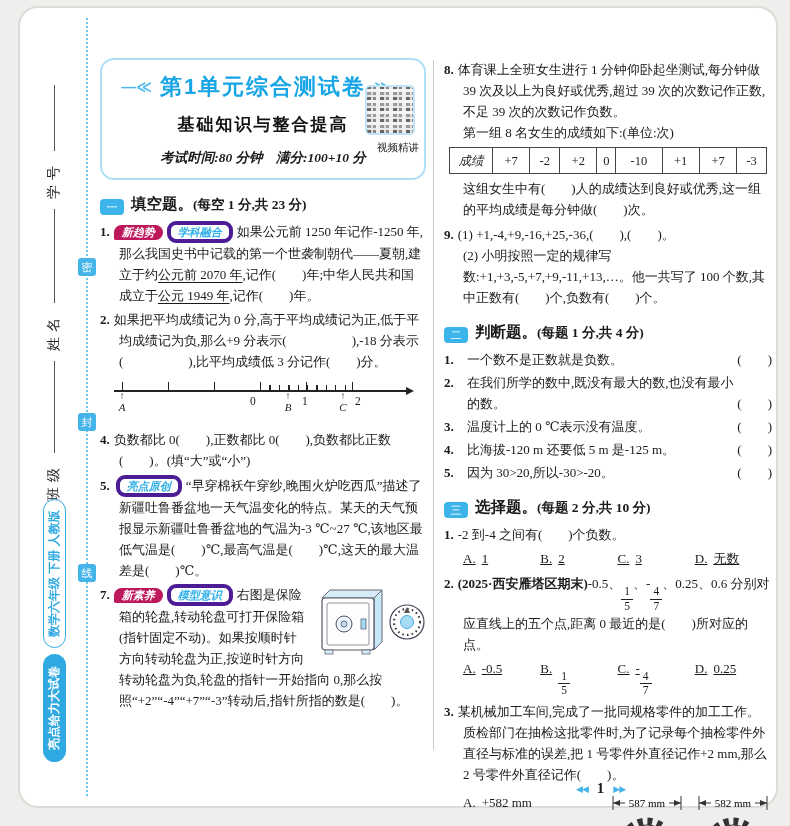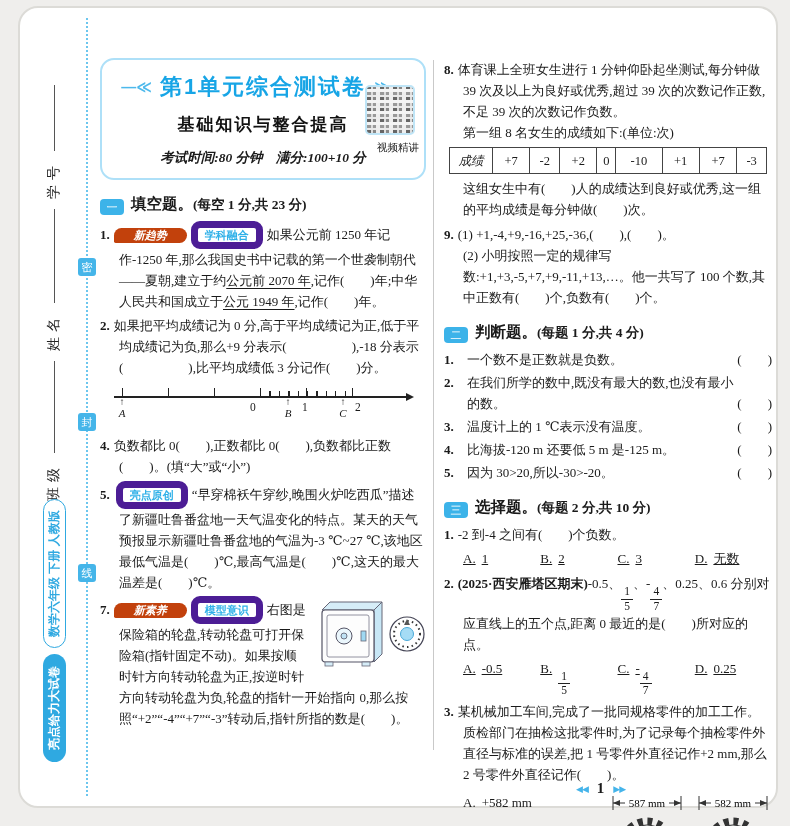--- a/index.html
+++ b/index.html
@@ -63,26 +63,26 @@
     border-radius:4px;font-size:11px;text-align:center;vertical-align:-2px;margin-right:7px;padding:0 2px;
   }
   .sec-title{font-size:15.5px;font-weight:bold;}
   .sec-meta{font-family:"Liberation Serif",serif;font-weight:bold;font-size:13.5px;}
   
   .q{margin:3px 0;padding-left:19px;text-indent:-19px;}
   .qnum{font-weight:bold;margin-right:4px;}
   .prefix{font-weight:bold;}
   .ul{text-decoration:underline;text-underline-offset:3px;}
   .badge-solid{
-    display:inline-block;text-indent:0;background:#c2410c;color:#fff;font-weight:bold;font-style:italic;
+    display:inline-block;text-indent:0;background:#be185d;color:#fff;font-weight:bold;font-style:italic;
     font-family:"Liberation Sans","DejaVu Sans",sans-serif;font-size:11px;line-height:15px;
-    padding:0 20px;border-radius:9px 9px 9px 2px;margin-right:2px;
+    padding:0 8px;border-radius:9px 9px 9px 2px;margin-right:2px;
   }
   .badge-outline{
-    display:inline-block;text-indent:0;border:7px solid #4c1d95;color:#2fb0e8;font-weight:bold;
+    display:inline-block;text-indent:0;border:4px solid #4c1d95;color:#2fb0e8;font-weight:bold;font-style:italic;
     font-family:"Liberation Sans","DejaVu Sans",sans-serif;font-size:11px;line-height:14px;
     padding:0 7px;border-radius:9px;margin:0 4px 0 2px;background:#fff;
   }
   
   .nline{position:relative;height:48px;margin:6px 0 2px 14px;width:300px;}
   .nl-line{position:absolute;top:12px;left:0;width:292px;height:1.3px;background:#222;}
   .nl-arr{position:absolute;top:8.5px;left:292px;width:0;height:0;border-left:8px solid #222;border-top:4px solid transparent;border-bottom:4px solid transparent;}
   .tk{position:absolute;top:4px;width:1.3px;height:9px;background:#222;}
   .tks{position:absolute;top:7px;height:6px;background:repeating-linear-gradient(90deg,#222 0 1.3px,transparent 1.3px 9.4px);}
   .nl-num{position:absolute;top:14px;font-size:11.5px;}
@@ -276,21 +276,21 @@
         <span class="tf-text">一个数不是正数就是负数。</span>
         <span class="tf-paren">(　　)</span>
     </div>
     <div class="tf">
       <span class="qnum">2.</span>
         <span class="tf-text">在我们所学的数中,既没有最大的数,也没有最小的数。</span>
         <span class="tf-paren">(　　)</span>
     </div>
     <div class="tf">
       <span class="qnum">3.</span>
-        <span class="tf-text">温度计上的 1 ℃表示没有温度。</span>
+        <span class="tf-text">温度计上的 0 ℃表示没有温度。</span>
         <span class="tf-paren">(　　)</span>
     </div>
     <div class="tf">
       <span class="qnum">4.</span>
         <span class="tf-text">比海拔-120 m 还要低 5 m 是-125 m。</span>
         <span class="tf-paren">(　　)</span>
     </div>
     <div class="tf">
       <span class="qnum">5.</span>
         <span class="tf-text">因为 30&gt;20,所以-30&gt;-20。</span>

